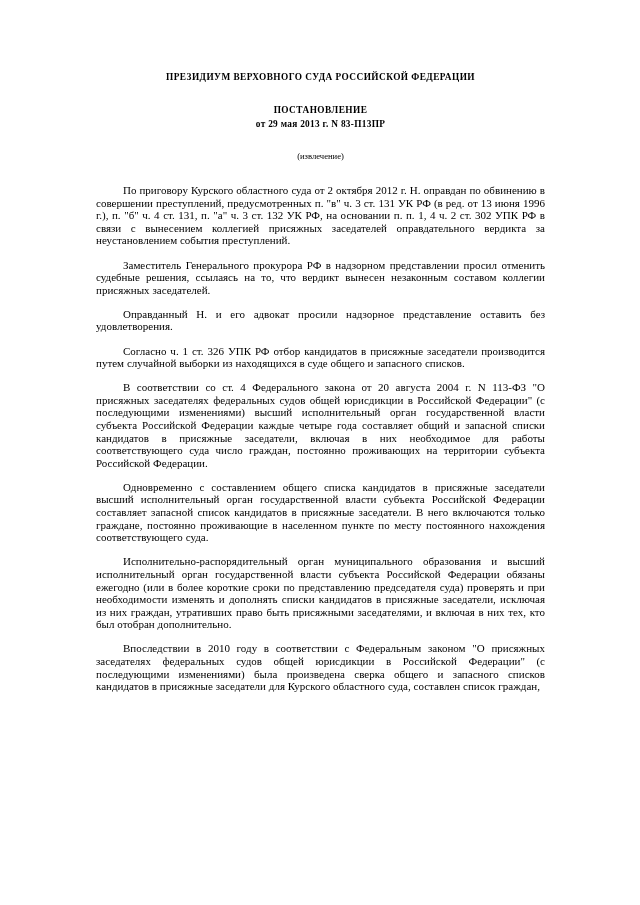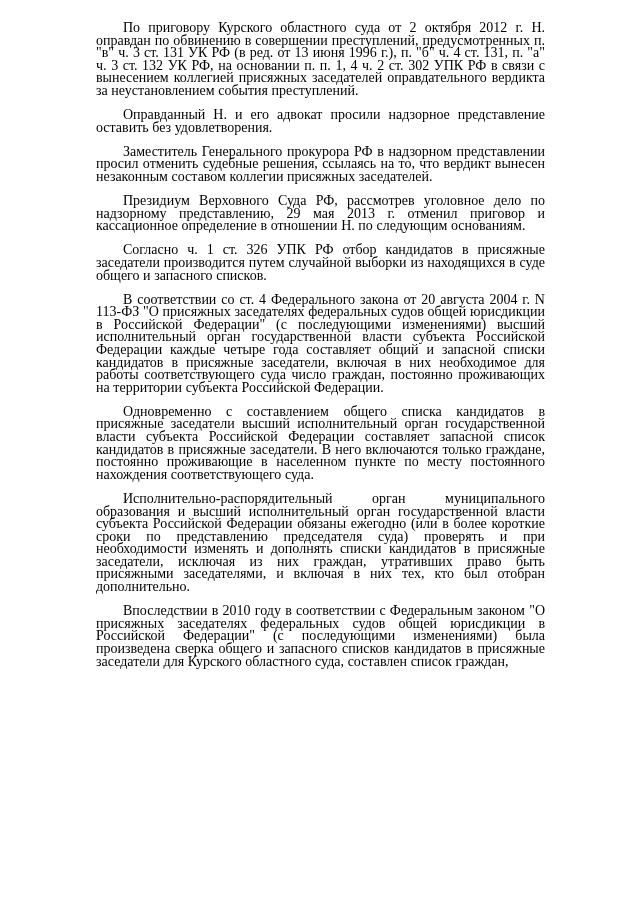--- a/index.html
+++ b/index.html
@@ -52,44 +52,49 @@
   .doc-note {
     margin-top: 21px;
     font-size: 8.6px;
     line-height: 1.25;
   }
   .body-block {
     margin-top: 22px;
   }
   p.para {
     margin: 0 0 11.5px 0;
-    font-size: 14px;
+    font-size: 11px;
     line-height: 12.6px;
     text-align: justify;
     text-indent: 27px;
     text-justify: inter-word;
     hyphens: none;
     word-spacing: 0.1px;
   }
   p.para:last-child {
     margin-bottom: 0;
   }
 </style>
 </head>
 <body>
 
 <div class="page">
   <div class="content">
 
+    <div class="header-block">
+      <div class="doc-org">ПРЕЗИДИУМ ВЕРХОВНОГО СУДА РОССИЙСКОЙ ФЕДЕРАЦИИ</div>
+      <div class="doc-kind">ПОСТАНОВЛЕНИЕ</div>
+      <div class="doc-number">от 29 мая 2013 г. N 83-П13ПР</div>
+      <div class="doc-note">(извлечение)</div>
+    </div>
 
     <div class="body-block">
       <p class="para">По приговору Курского областного суда от 2 октября 2012 г. Н. оправдан по обвинению в совершении преступлений, предусмотренных п. "в" ч. 3 ст. 131 УК РФ (в ред. от 13 июня 1996 г.), п. "б" ч. 4 ст. 131, п. "а" ч. 3 ст. 132 УК РФ, на основании п. п. 1, 4 ч. 2 ст. 302 УПК РФ в связи с вынесением коллегией присяжных заседателей оправдательного вердикта за неустановлением события преступлений.</p>
+      <p class="para">Заместитель Генерального прокурора РФ в надзорном представлении просил отменить судебные решения, ссылаясь на то, что вердикт вынесен незаконным составом коллегии присяжных заседателей.</p>
       <p class="para">Оправданный Н. и его адвокат просили надзорное представление оставить без удовлетворения.</p>
-      <p class="para">Заместитель Генерального прокурора РФ в надзорном представлении просил отменить судебные решения, ссылаясь на то, что вердикт вынесен незаконным составом коллегии присяжных заседателей.</p>
-      <p class="para">Президиум Верховного Суда РФ, рассмотрев уголовное дело по надзорному представлению, 29 мая 2013 г. отменил приговор и кассационное определение в отношении Н. по следующим основаниям.</p>
       <p class="para">Согласно ч. 1 ст. 326 УПК РФ отбор кандидатов в присяжные заседатели производится путем случайной выборки из находящихся в суде общего и запасного списков.</p>
       <p class="para">В соответствии со ст. 4 Федерального закона от 20 августа 2004 г. N 113-ФЗ "О присяжных заседателях федеральных судов общей юрисдикции в Российской Федерации" (с последующими изменениями) высший исполнительный орган государственной власти субъекта Российской Федерации каждые четыре года составляет общий и запасной списки кандидатов в присяжные заседатели, включая в них необходимое для работы соответствующего суда число граждан, постоянно проживающих на территории субъекта Российской Федерации.</p>
       <p class="para">Одновременно с составлением общего списка кандидатов в присяжные заседатели высший исполнительный орган государственной власти субъекта Российской Федерации составляет запасной список кандидатов в присяжные заседатели. В него включаются только граждане, постоянно проживающие в населенном пункте по месту постоянного нахождения соответствующего суда.</p>
       <p class="para">Исполнительно-распорядительный орган муниципального образования и высший исполнительный орган государственной власти субъекта Российской Федерации обязаны ежегодно (или в более короткие сроки по представлению председателя суда) проверять и при необходимости изменять и дополнять списки кандидатов в присяжные заседатели, исключая из них граждан, утративших право быть присяжными заседателями, и включая в них тех, кто был отобран дополнительно.</p>
       <p class="para">Впоследствии в 2010 году в соответствии с Федеральным законом "О присяжных заседателях федеральных судов общей юрисдикции в Российской Федерации" (с последующими изменениями) была произведена сверка общего и запасного списков кандидатов в присяжные заседатели для Курского областного суда, составлен список граждан,</p>
     </div>
 
   </div>
 </div>
 

